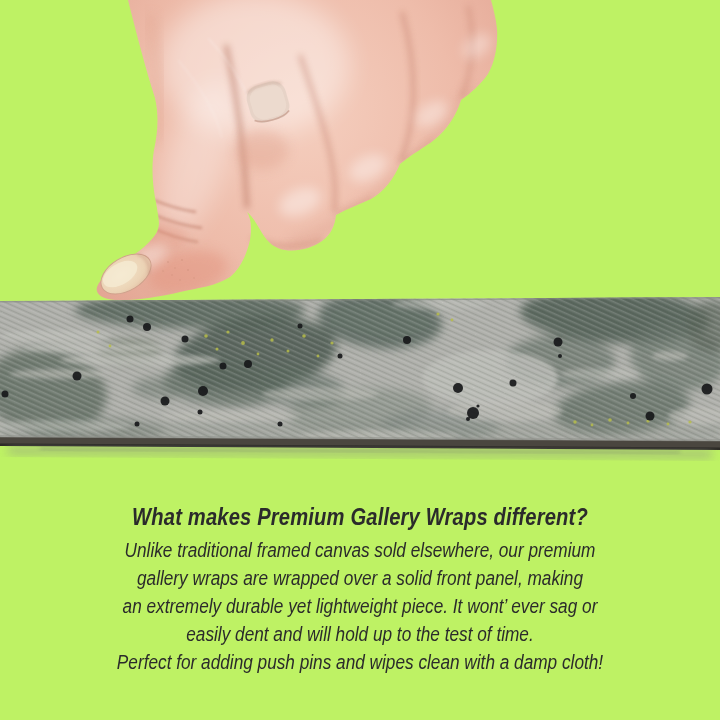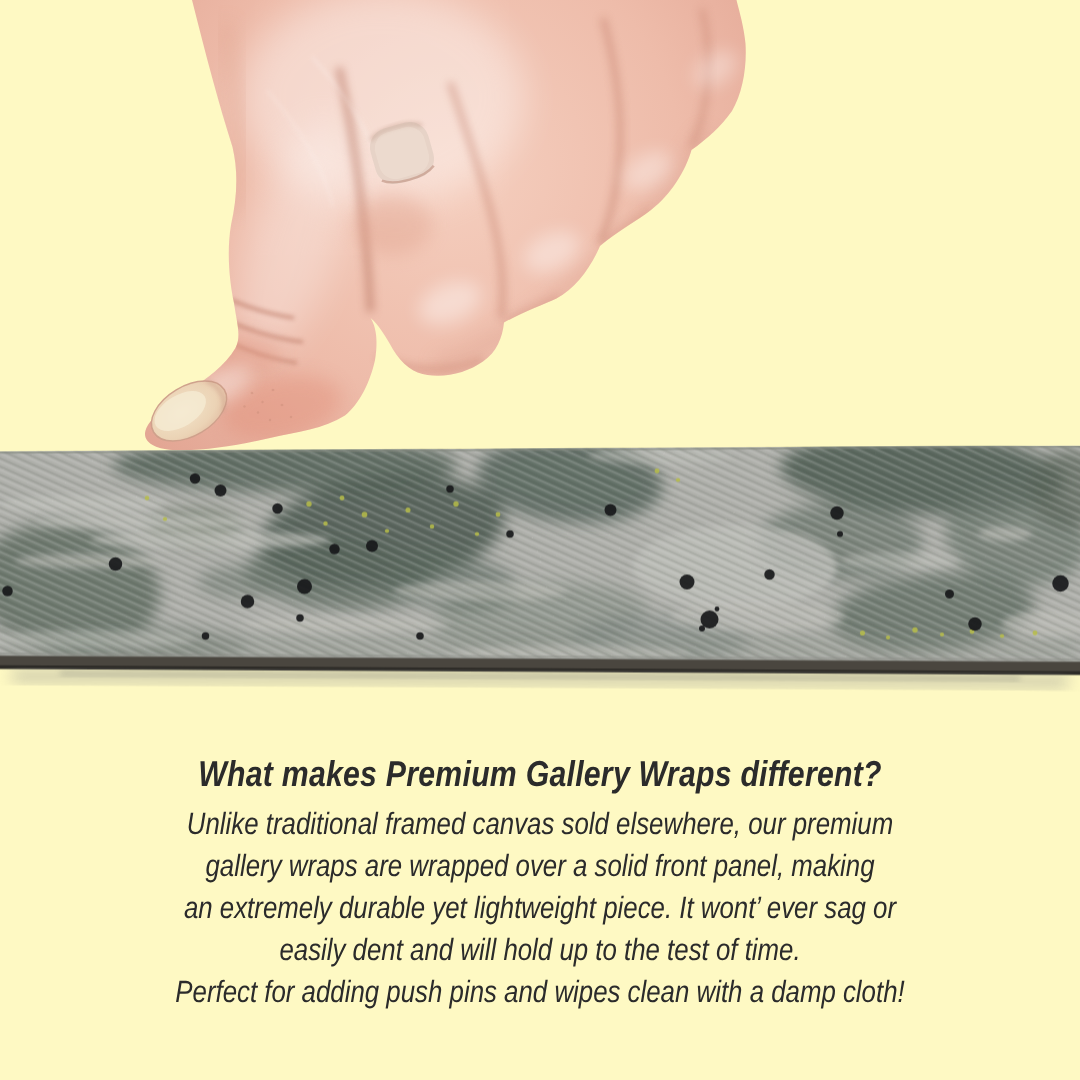--- a/index.html
+++ b/index.html
@@ -1,16 +1,16 @@
 <!DOCTYPE html>
 <html><head>
 <meta charset="utf-8">
 <style>
   html,body{margin:0;padding:0;background:#fff;}
-  .stage{position:relative;width:720px;height:720px;background:#fef9c3;overflow:hidden;
+  .stage{position:relative;width:720px;height:720px;background:#bef264;overflow:hidden;
          font-family:"Liberation Sans",sans-serif;}
   .photo-layer{position:absolute;left:0;display:block;}
   .hand-layer{top:0;}
   .strip-layer{top:296px;}
   .info{position:absolute;left:0;width:720px;top:501px;text-align:center;
         font-style:italic;color:#2b2b2b;transform:scaleX(.84);transform-origin:360px 0;}
   .info-heading{font-size:24px;font-weight:600;line-height:31px;letter-spacing:.2px;margin:0 0 4px 0;}
   .info-line{font-size:20.5px;font-weight:400;line-height:28px;white-space:nowrap;}
 </style>
 </head>

